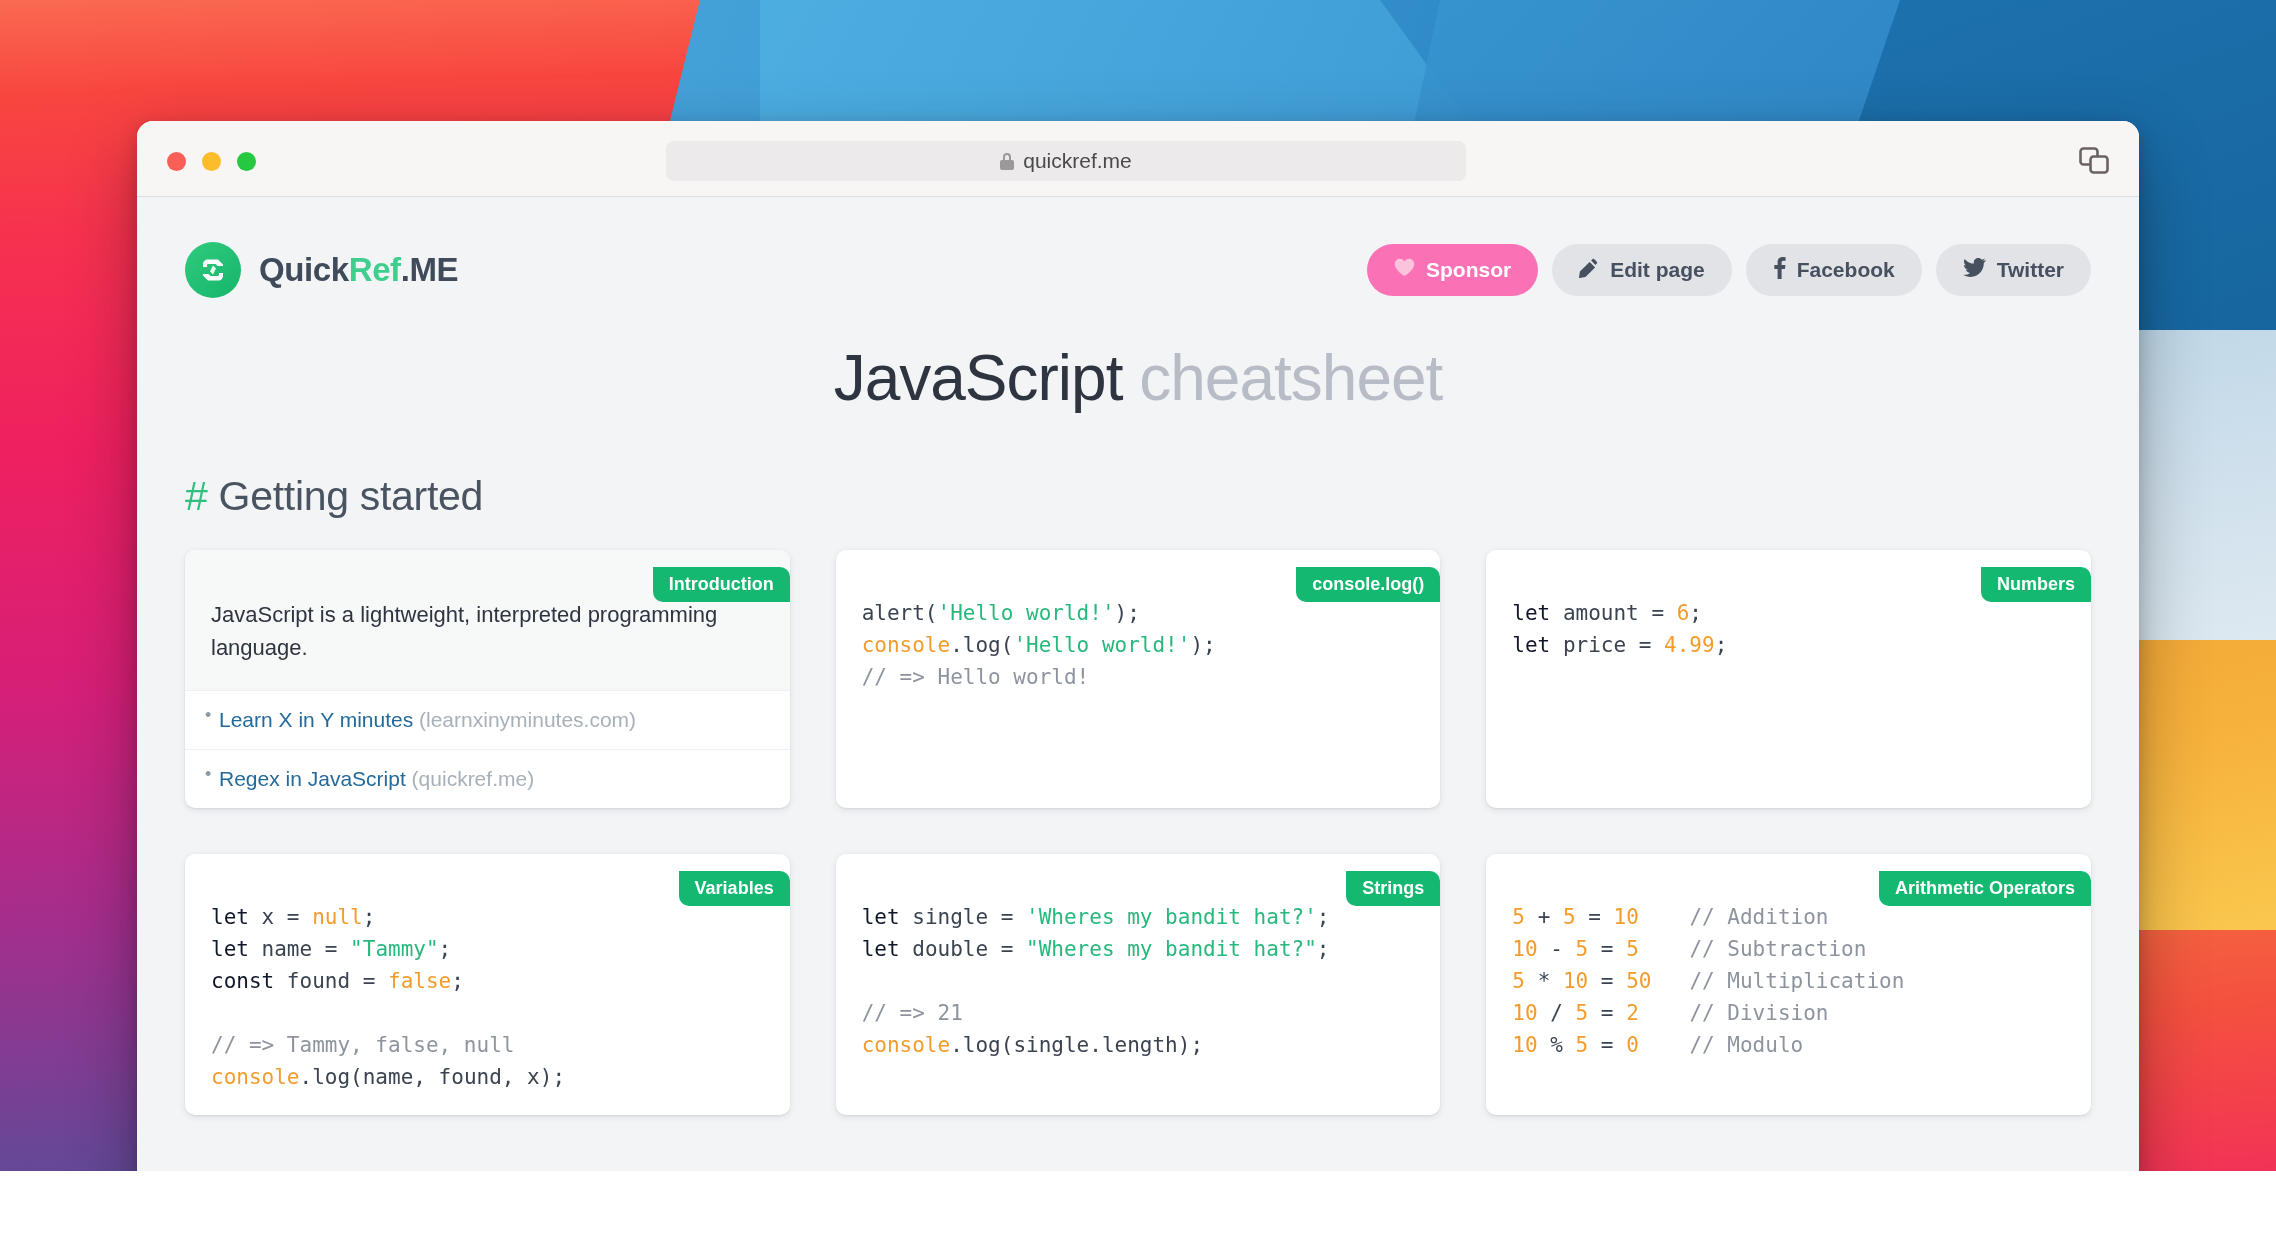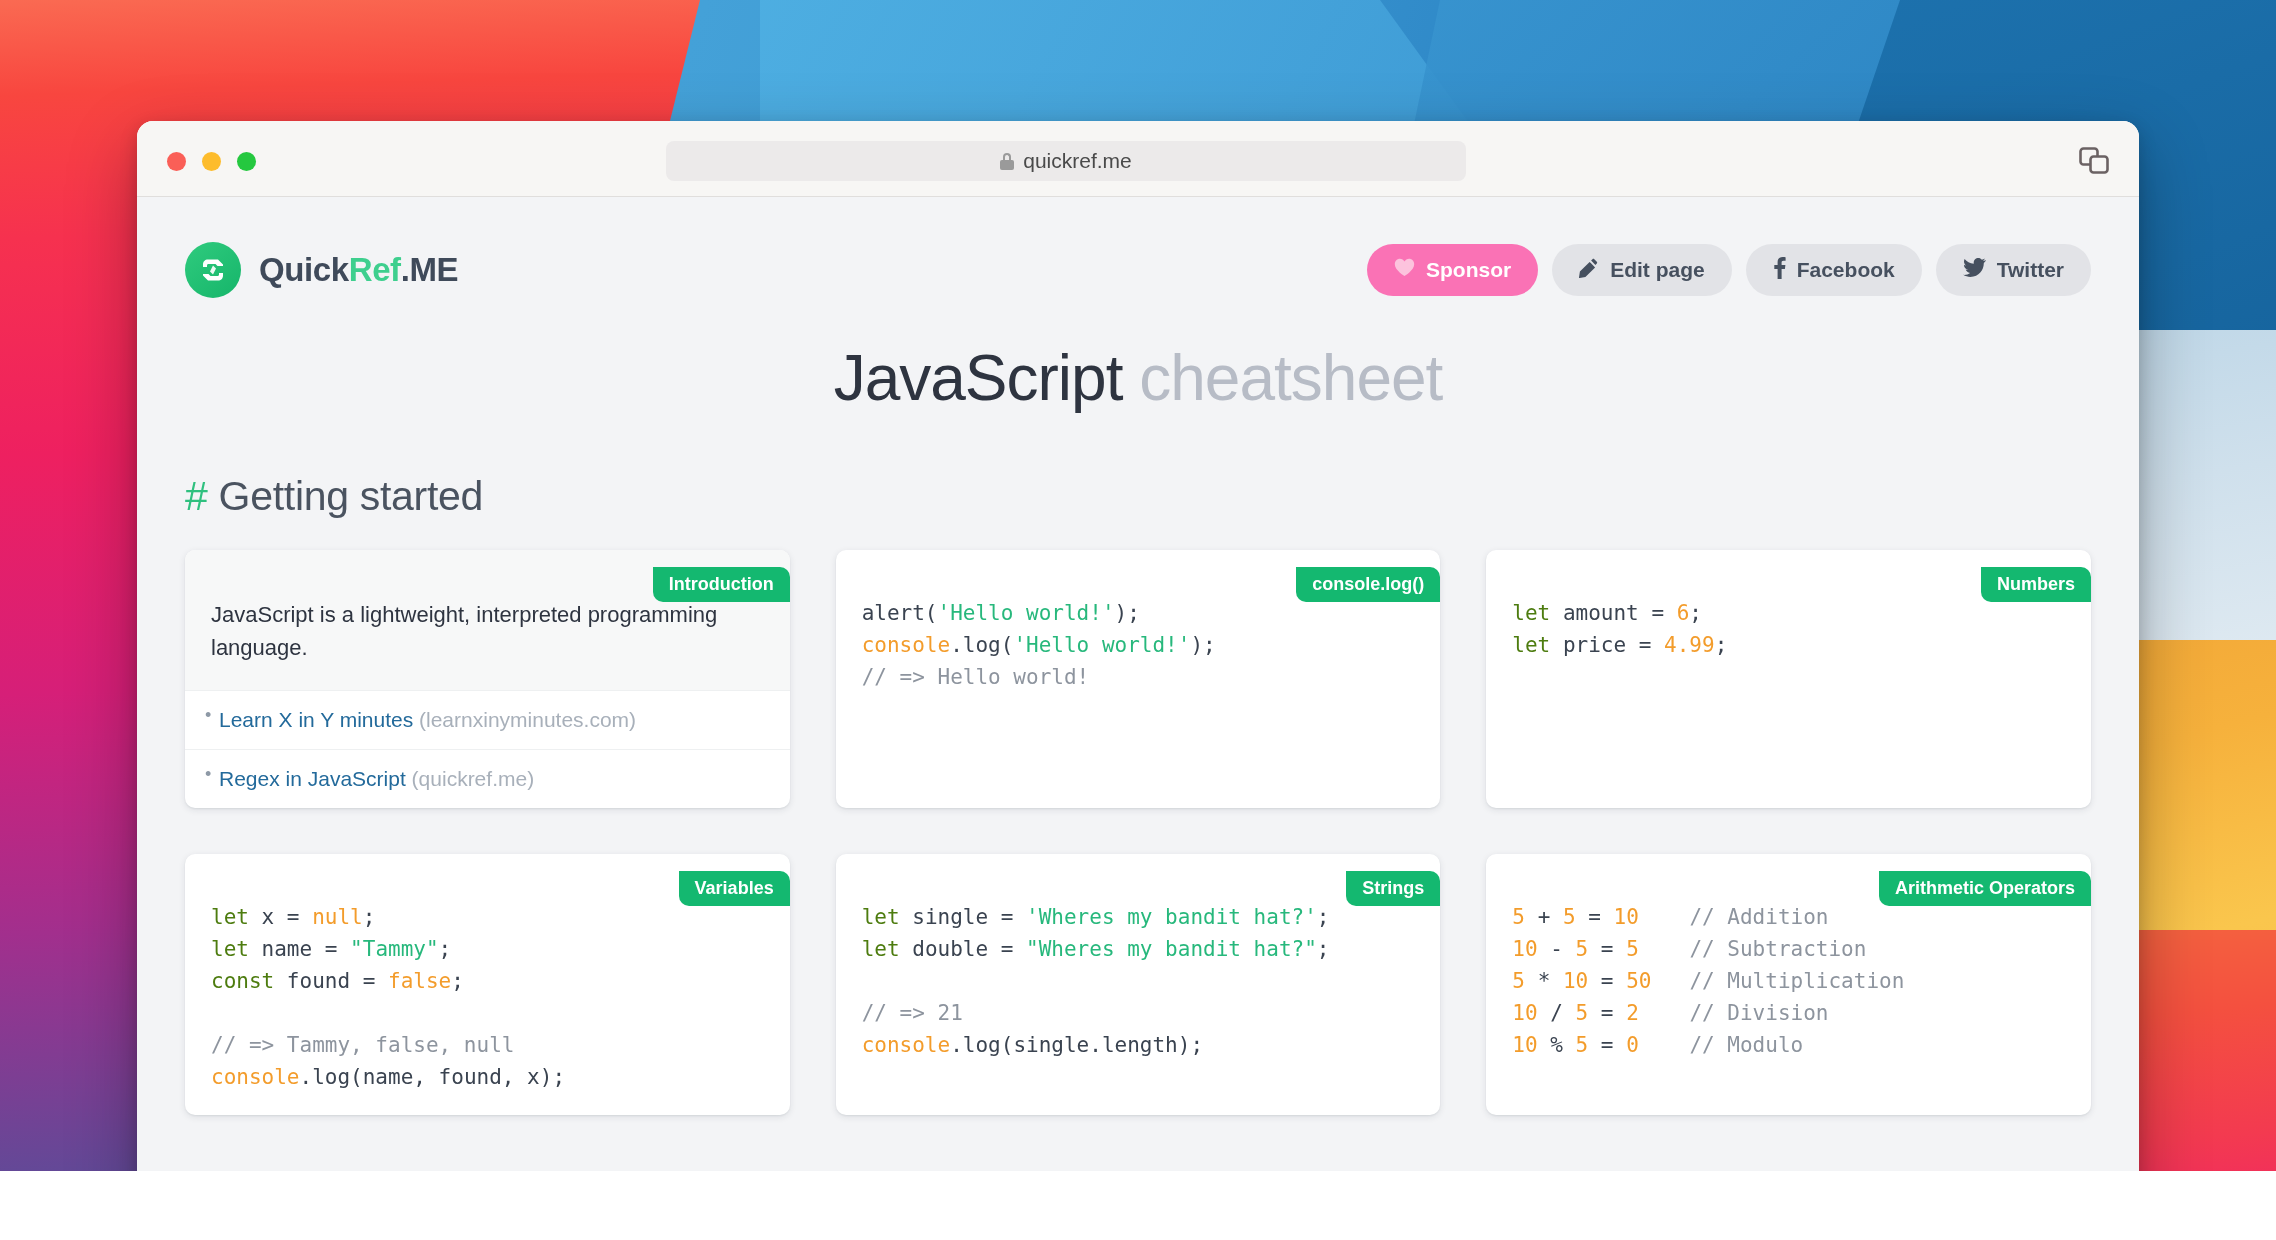--- a/index.html
+++ b/index.html
@@ -196,21 +196,21 @@
   }
   .link-list a { color: #236a9b; text-decoration: none; font-weight: 500; }
   .link-list .sub { color: #a8b0ba; }
 
   pre.code {
     font-family: "DejaVu Sans Mono", monospace;
     font-size: 21px; line-height: 1.52;
     color: #3a4350;
     white-space: pre;
   }
-  .k  { color: #4d7c0f; }        
+  .k  { color: #0f172a; }        
   .s  { color: #27b87c; }        
   .n  { color: #f39c2b; }        
   .o  { color: #f39c2b; }        
   .c  { color: #8d949e; }        
 </style>
 </head>
 <body>
 
 <div id="desktop">
   <div class="wp-layer wp-blue-base"></div>

